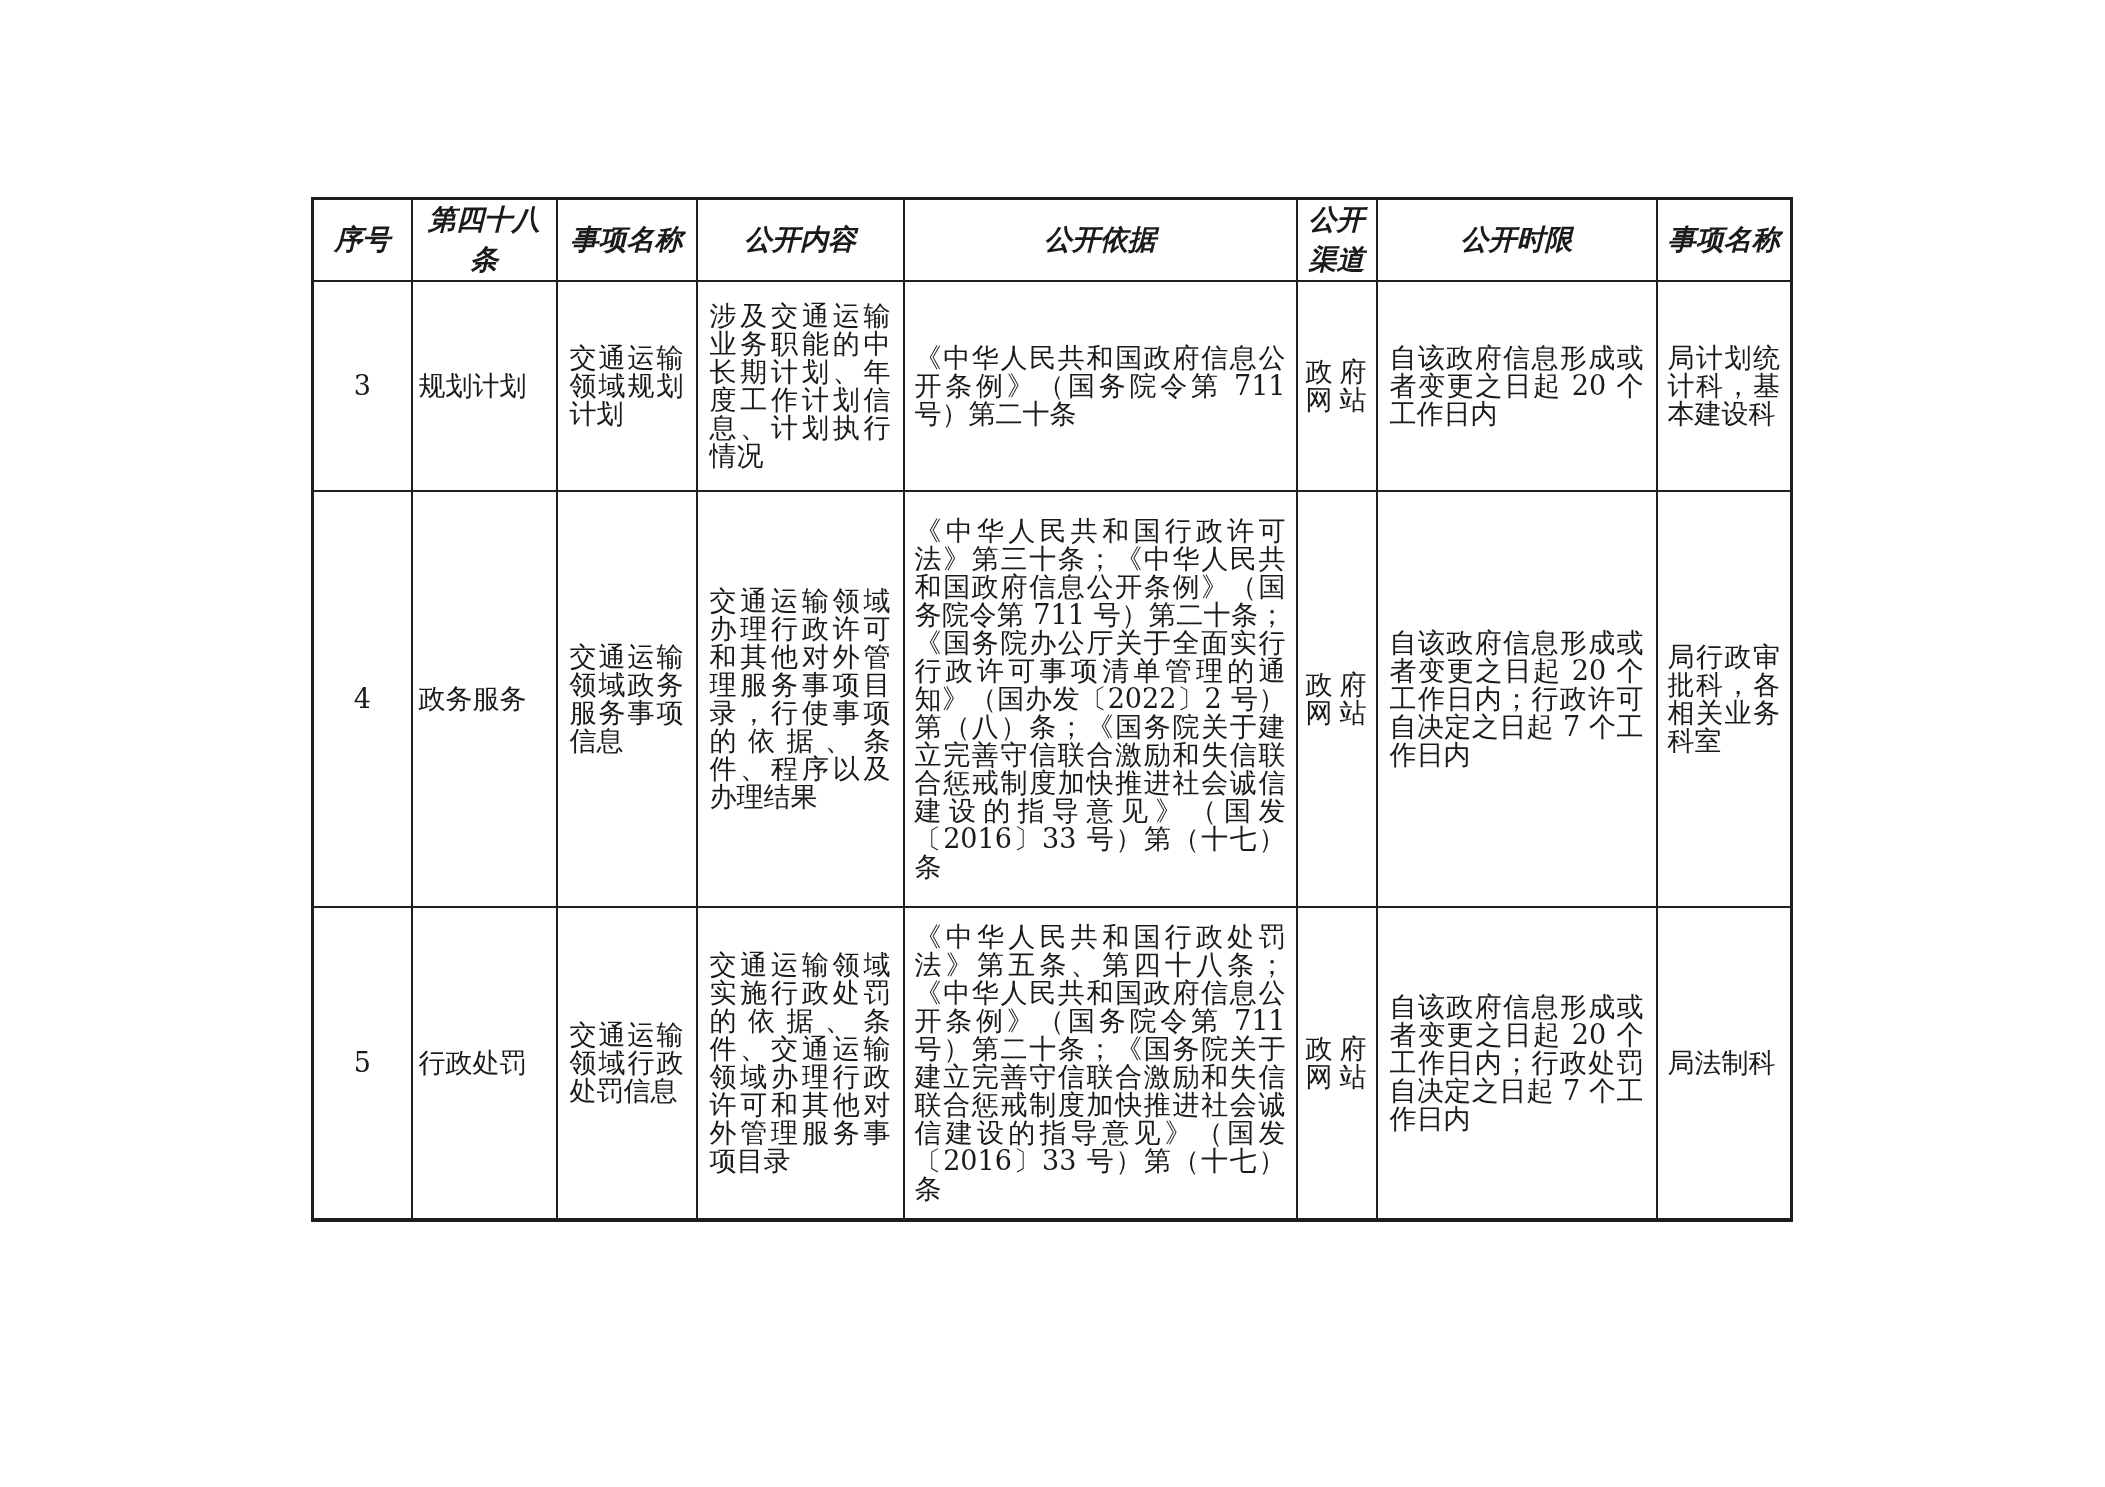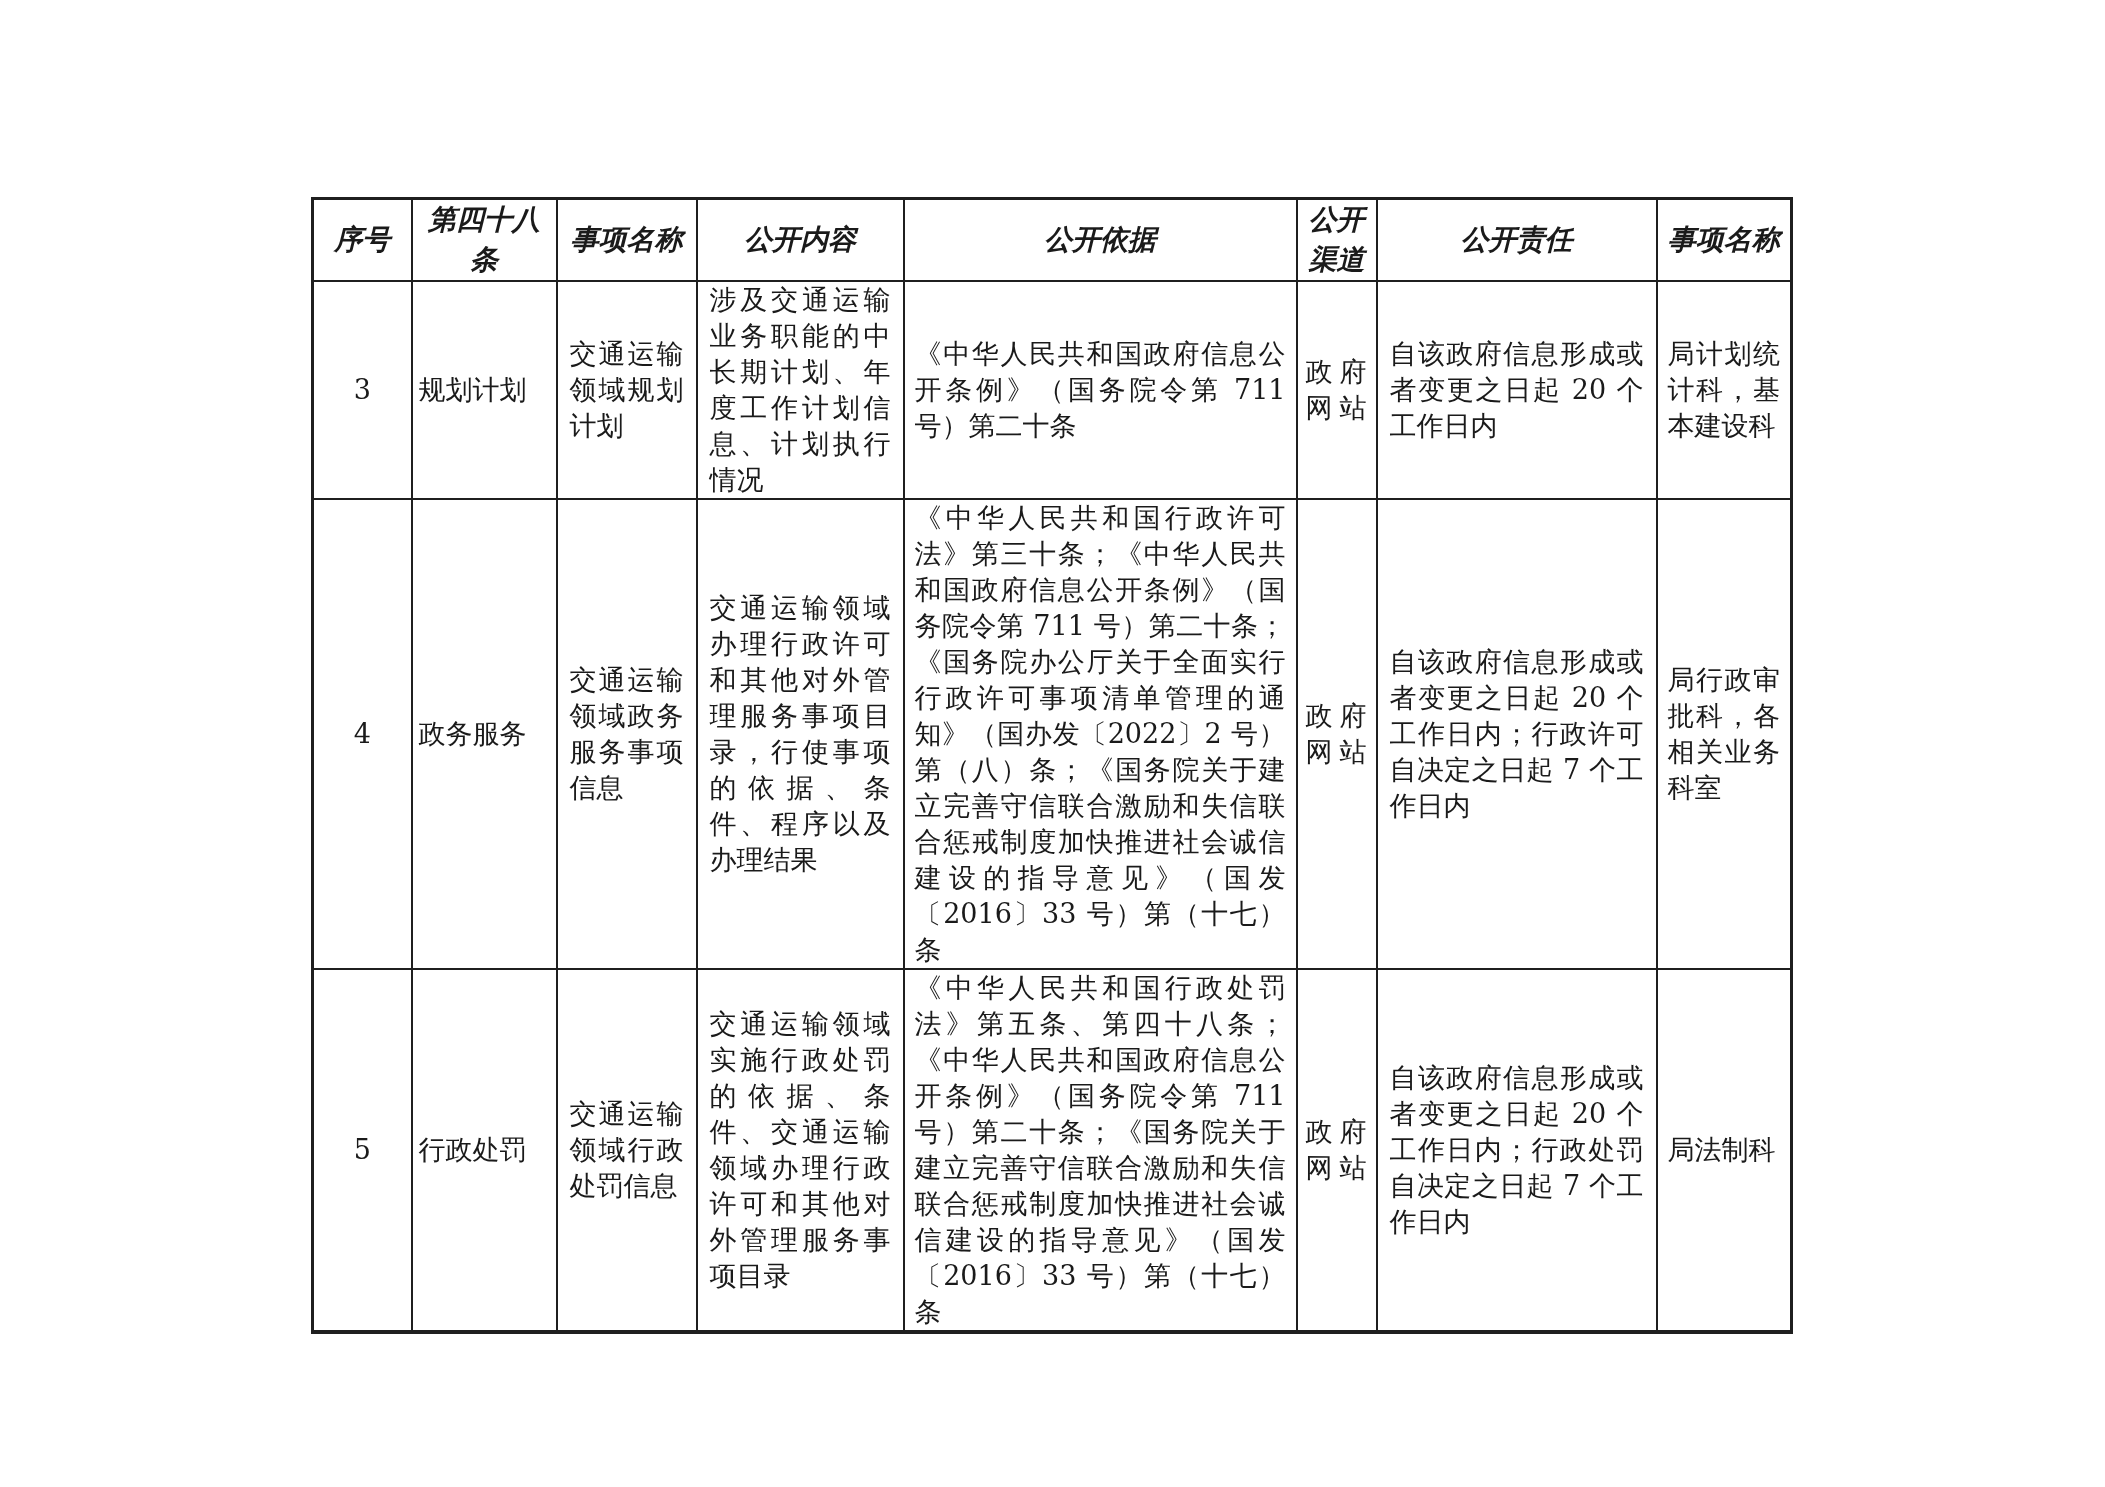--- a/index.html
+++ b/index.html
@@ -34,21 +34,21 @@
   .doc-table th {
     font-family: "DejaVu Sans", sans-serif;
     font-weight: 700;
     font-size: 28px;
     line-height: 40px;
     text-align: center;
     padding: 0 4px;
   }
   .doc-table td {
     font-size: 27px;
-    line-height: 36px;
+    line-height: 28px;
   }
   .header-row { height: 76px; font-style: italic; }
   .row-3 { height: 210px; }
   .row-4 { height: 416px; }
   .row-5 { height: 313px; }
 
   .c-no {
     text-align: center;
     padding: 0 4px;
   }
@@ -93,21 +93,21 @@
       <col style="width:135px">
     </colgroup>
     <thead>
       <tr class="header-row">
         <th>序号</th>
         <th>第四十八条</th>
         <th>事项名称</th>
         <th>公开内容</th>
         <th>公开依据</th>
         <th>公开渠道</th>
-        <th>公开责任</th>
+        <th>公开时限</th>
         <th>事项名称</th>
       </tr>
     </thead>
     <tbody>
       <tr class="row-3">
         <td class="c-no">3</td>
         <td class="c-cat">规划计划</td>
         <td class="c-name">交通运输领域规划计划</td>
         <td class="c-content">涉及交通运输业务职能的中长期计划、年度工作计划信息、计划执行情况</td>
         <td class="c-basis">《中华人民共和国政府信息公开条例》（国务院令第 711 号）第二十条</td>

